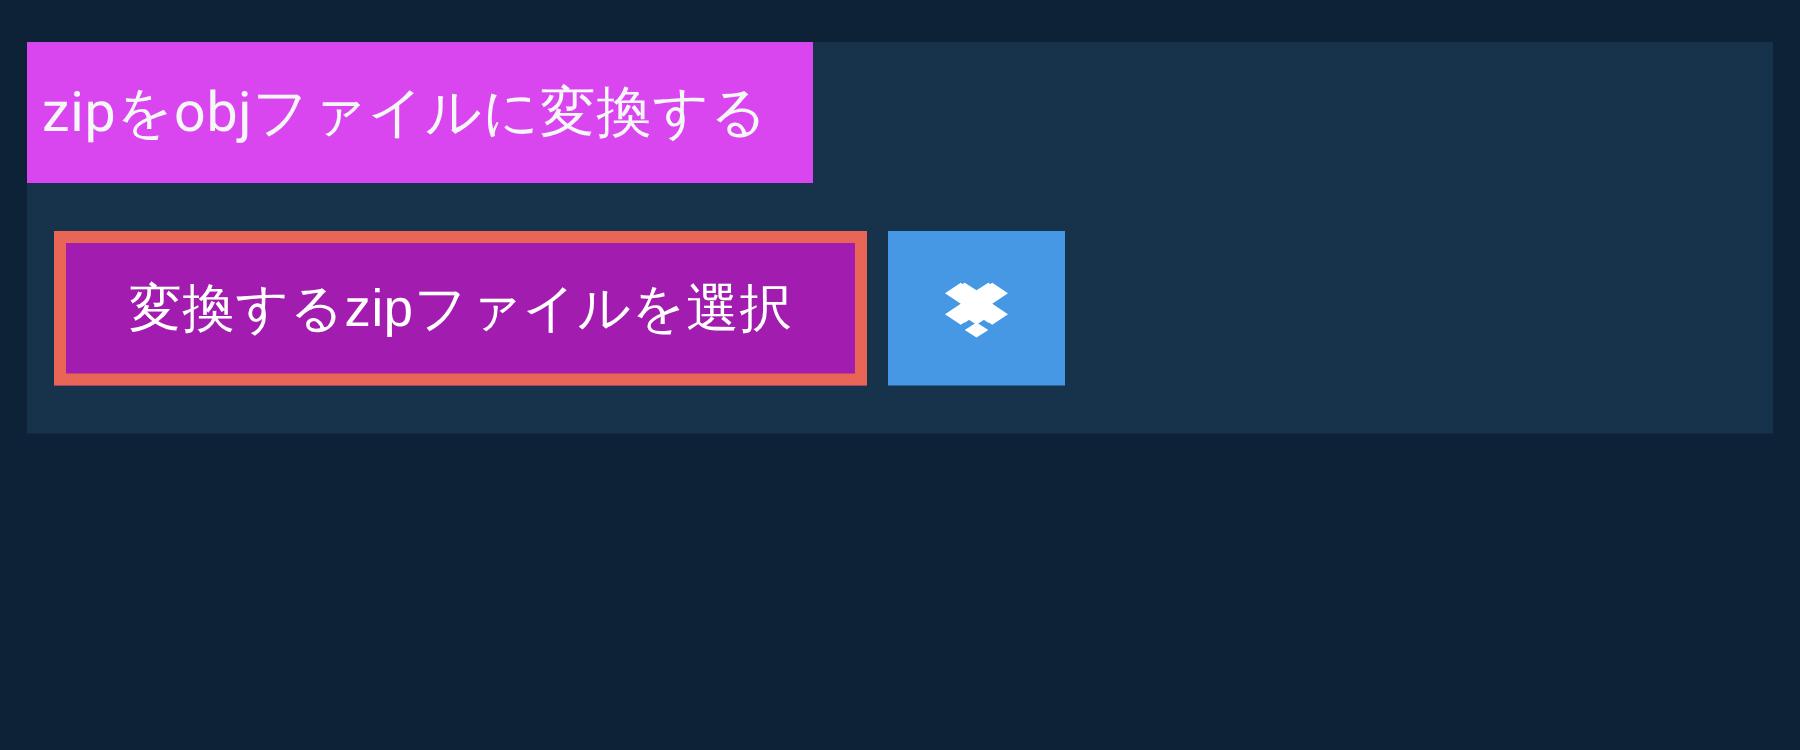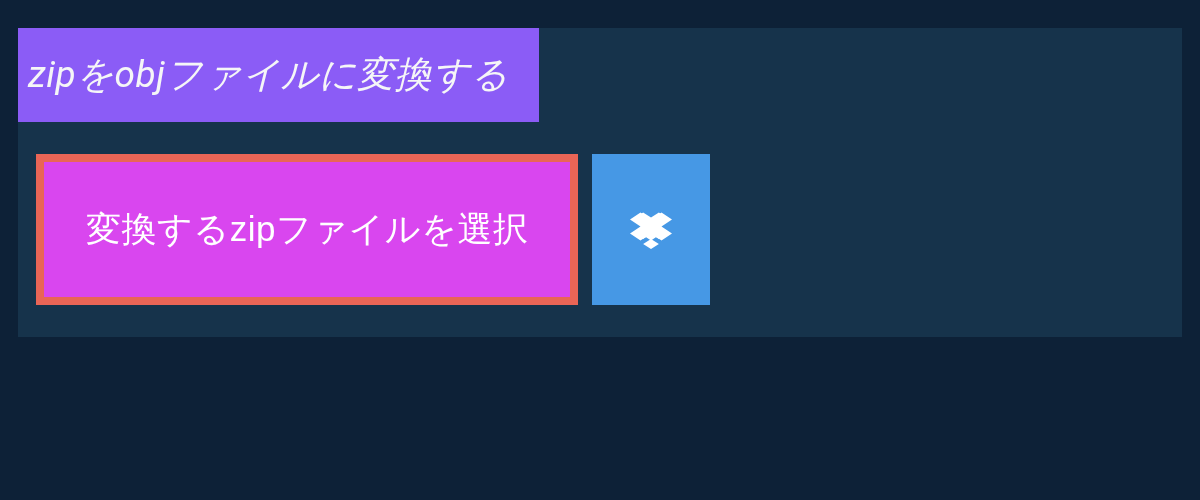--- a/index.html
+++ b/index.html
@@ -14,42 +14,41 @@
       font-family: -apple-system, BlinkMacSystemFont, "Segoe UI", Roboto, "Hiragino Kaku Gothic ProN", "Meiryo", sans-serif;
       overflow: hidden;
     }
     .container {
       background-color: #16334b;
       margin: 28px 18px 0 18px;
       padding: 0;
     }
     .title-row {
       display: inline-block;
-      background-color: #8b5cf6;
+      background-color: #d946ef;
       padding: 22px 30px 22px 10px;
-      font-style: italic;
     }
     .title-text {
       color: #f5f6f7;
       font-size: 37px;
       font-weight: 400;
       letter-spacing: 0.5px;
     }
     .button-row {
       padding: 32px 18px 32px 18px;
       display: flex;
       gap: 14px;
     }
     .select-button {
-      background-color: #d946ef;
+      background-color: #a21caf;
       border: 8px solid #e96556;
       color: #ffffff;
       font-size: 35px;
       font-weight: 400;
-      padding: 44px 42px;
+      padding: 20px 42px;
       cursor: pointer;
       letter-spacing: 0.5px;
       text-align: center;
     }
     .dropbox-button {
       background-color: #4698e5;
       border: none;
       color: #ffffff;
       cursor: pointer;
       padding: 0 38px;

